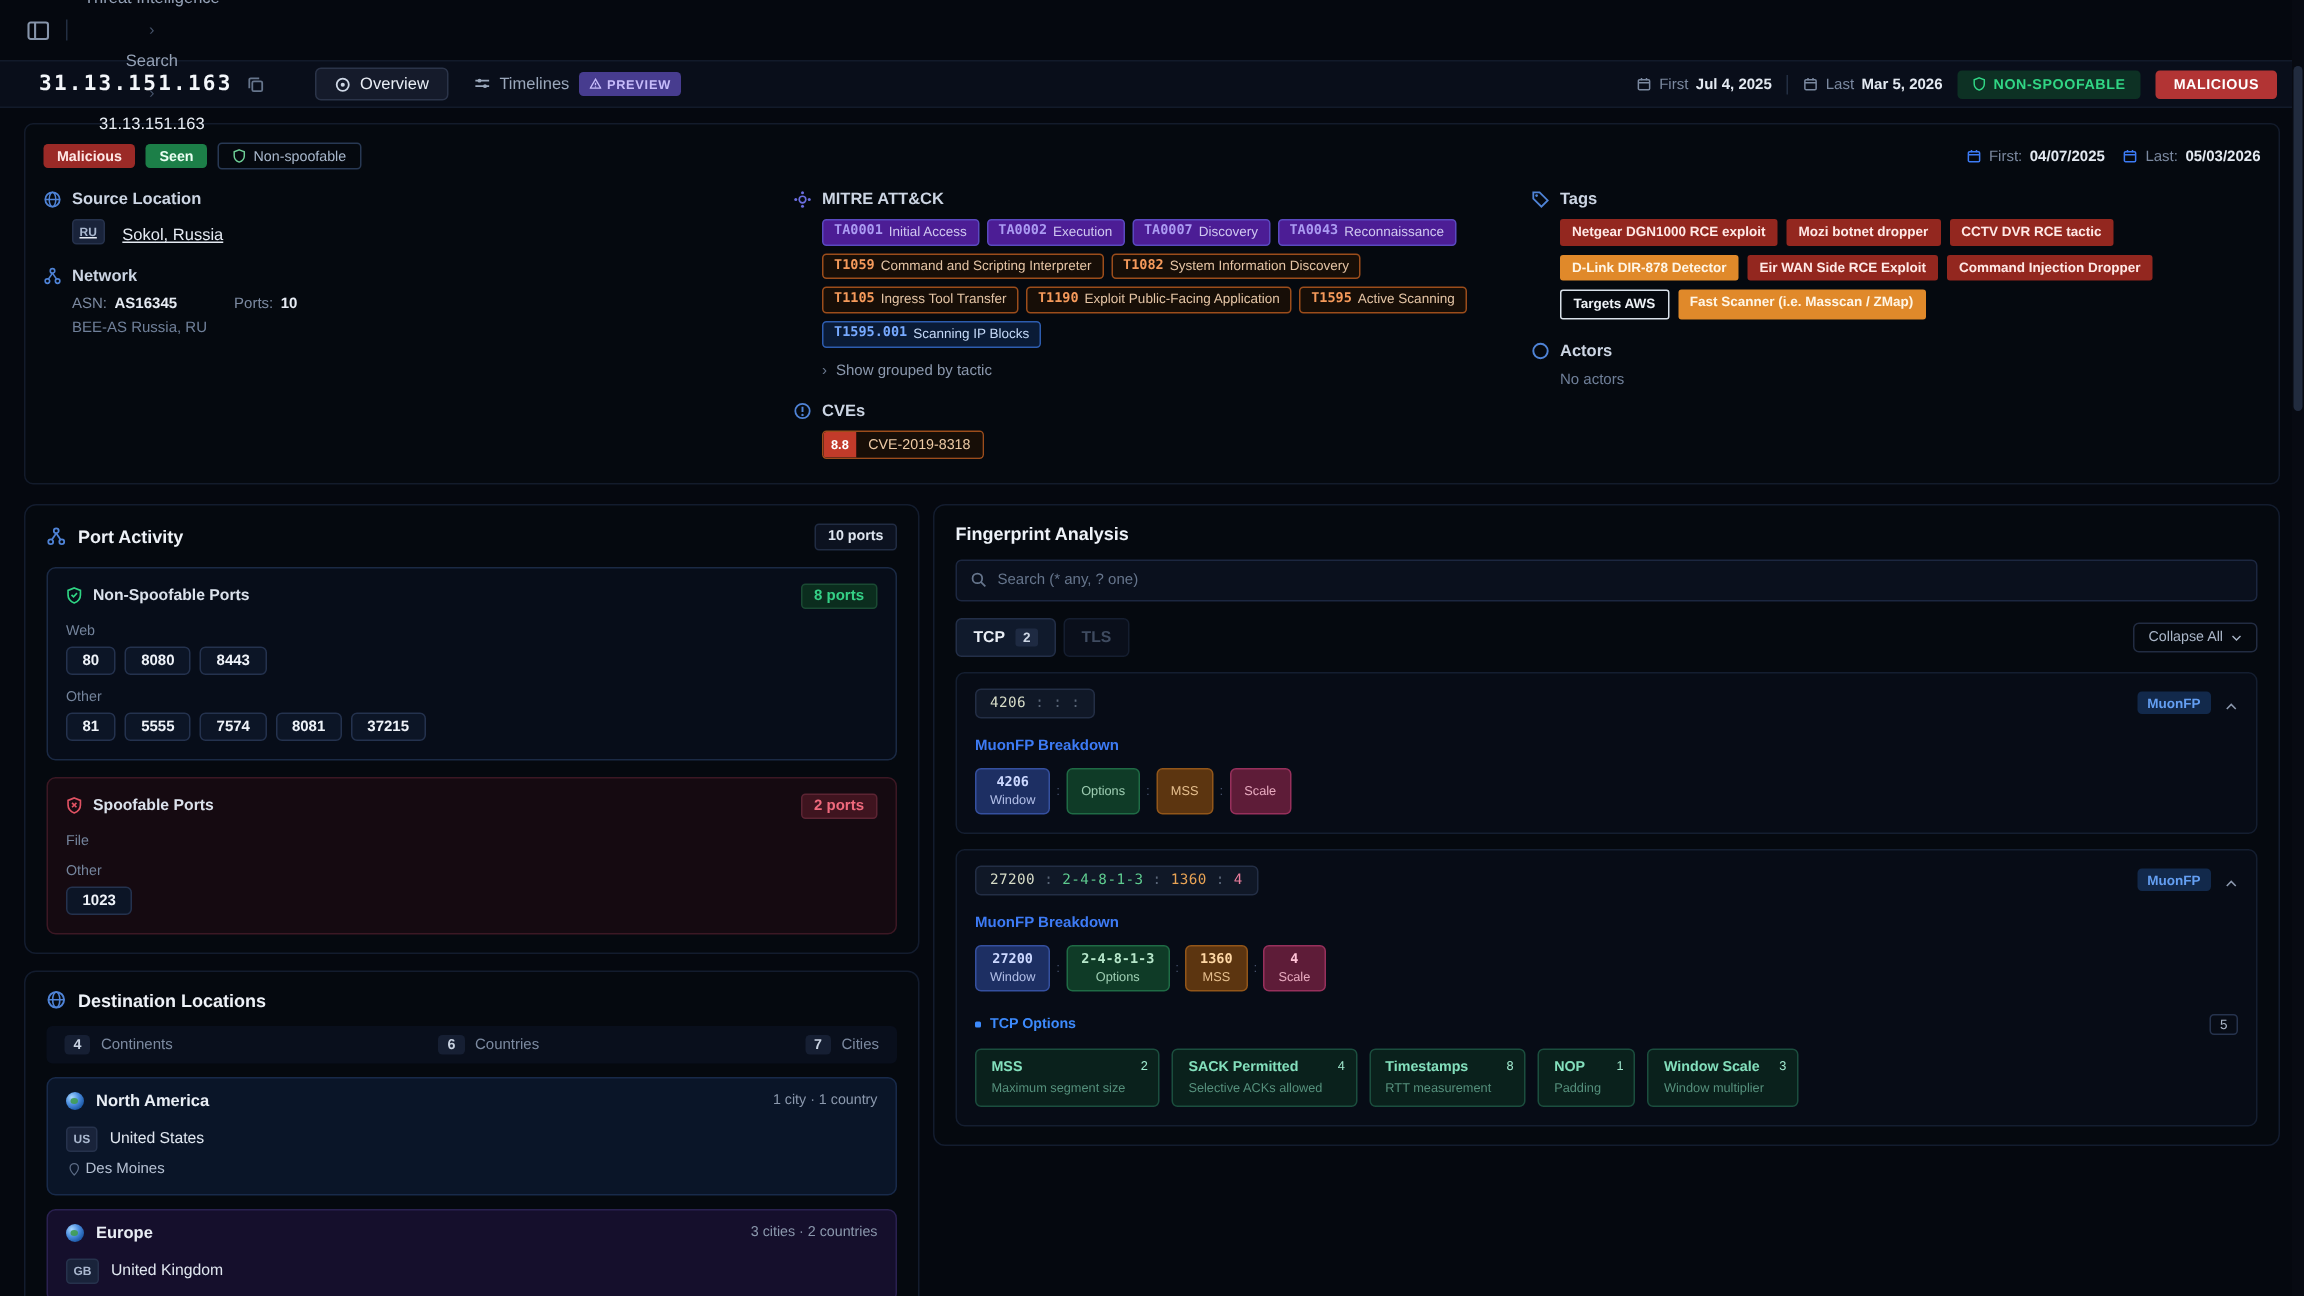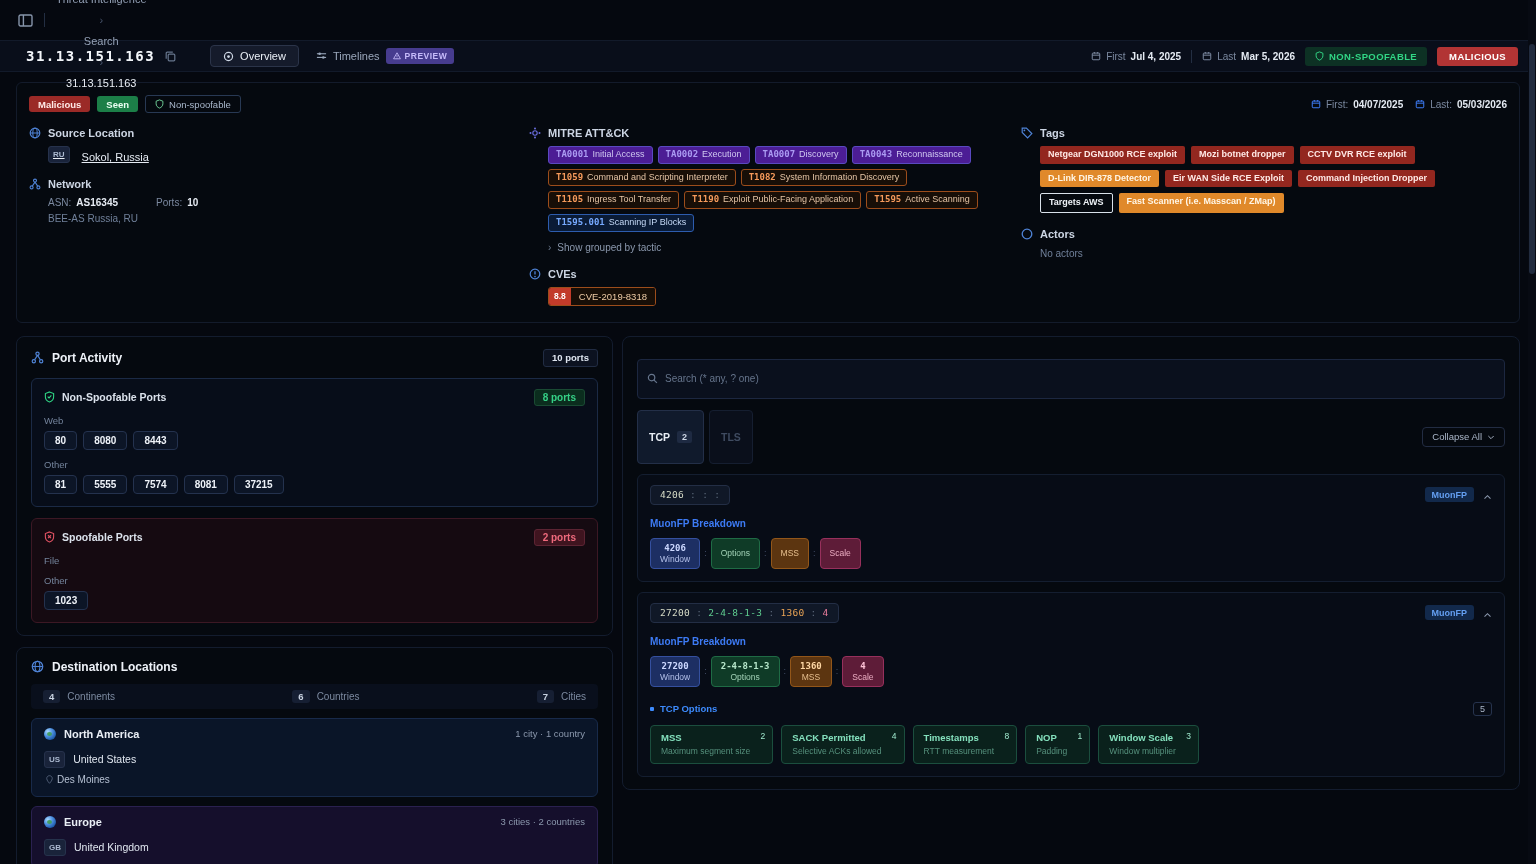--- a/index.html
+++ b/index.html
@@ -140,27 +140,27 @@
   .cont-name { font-size:11px; font-weight:bold; color:#e9eef5; }
   .cont-summary { margin-left:auto; font-size:9.5px; color:#8b98ad; }
   .country { margin-top:11px; }
   .country-line { display:flex; align-items:center; gap:8px; }
   .country-name { font-size:10.5px; color:#e0e7f0; }
   .city-row { display:flex; align-items:center; gap:16px; margin-top:6px; padding-left:2px; }
   .city { display:flex; align-items:center; gap:4px; font-size:10px; color:#b6c1d3; }
   .city .pin { color:#5d6c85; }
 
   
-  .fp-search { margin-top:10px; height:40px; background:#0a101d; border:1px solid #1c2740; border-radius:4px;
+  .fp-search { margin-top:10px; height:28px; background:#0a101d; border:1px solid #1c2740; border-radius:4px;
                display:flex; align-items:center; gap:7px; padding:0 9px; cursor:text; }
   .fp-search input { background:transparent; border:none; outline:none; color:#cfd8e6; font-size:10px; width:100%;
                      font-family:"Liberation Sans","DejaVu Sans",sans-serif; }
   .fp-search input::placeholder { color:#66758c; }
   .fp-tabs { margin-top:11px; display:flex; align-items:center; }
-  .seg { display:flex; align-items:center; gap:7px; border-radius:4px; padding:20px 11px; font-size:10.5px;
+  .seg { display:flex; align-items:center; gap:7px; border-radius:4px; padding:6px 11px; font-size:10.5px;
          font-weight:bold; cursor:pointer; }
   .seg.active { background:#101a2c; border:1px solid #232f48; color:#e9eef5; }
   .seg-count { background:#1e2a42; border-radius:2px; font-size:9px; padding:1px 5px; color:#cdd6e4; }
   .seg.disabled { background:#0a0f1b; border:1px solid #151e30; color:#3f4b60; margin-left:5px; }
   .collapse-btn { margin-left:auto; display:flex; align-items:center; gap:5px; border:1px solid #222c42;
                   border-radius:4px; padding:3.5px 9px; font-size:9.5px; color:#abb7c9; cursor:pointer; }
   .fp-entry { margin-top:10px; border:1px solid #141e30; border-radius:6px; background:#070c16; padding:10px 12px 12px; }
   .fp-entry-head { display:flex; align-items:center; }
   .fp-chip { background:#101827; border:1px solid #232e45; border-radius:4px; padding:3.5px 9px;
              font-family:"DejaVu Sans Mono",monospace; font-size:9.5px; letter-spacing:.3px; }
@@ -483,21 +483,21 @@
         </span>
         <span>Tags</span>
       </div>
       <div class="section-body">
         <div class="tag-wrap">
 
             <span class="tag red">Netgear DGN1000 RCE exploit</span>
 
             <span class="tag red">Mozi botnet dropper</span>
 
-            <span class="tag red">CCTV DVR RCE exploit</span>
+            <span class="tag red">CCTV DVR RCE tactic</span>
 
             <span class="tag orange">D-Link DIR-878 Detector</span>
 
             <span class="tag red">Eir WAN Side RCE Exploit</span>
 
             <span class="tag red">Command Injection Dropper</span>
 
             <span class="tag outline">Targets AWS</span>
 
             <span class="tag orange">Fast Scanner (i.e. Masscan / ZMap)</span>
@@ -650,20 +650,23 @@
           </div>
 
         </div>
 
       </div>
 
     </section>
   </div>
 
   <section class="panel">
+    <div class="panel-header">
+      <span class="panel-title">Fingerprint Analysis</span>
+    </div>
     <div class="fp-search">
       <span class="ico" style="color:#66758c">
         <svg width="11" height="11" viewBox="0 0 12 12">
             <circle cx="5" cy="5" r="3.5" fill="none" stroke="currentColor" stroke-width="1.3"></circle>
             <line x1="7.7" y1="7.7" x2="10.8" y2="10.8" stroke="currentColor" stroke-width="1.3"></line>
           </svg>
       </span>
       <input type="text" placeholder="Search (* any, ? one)" style="">
     </div>
     <div class="fp-tabs">

